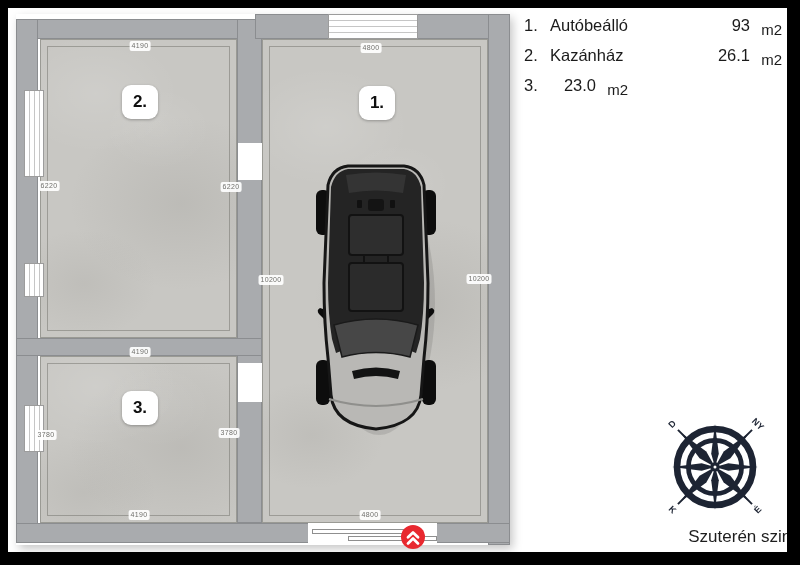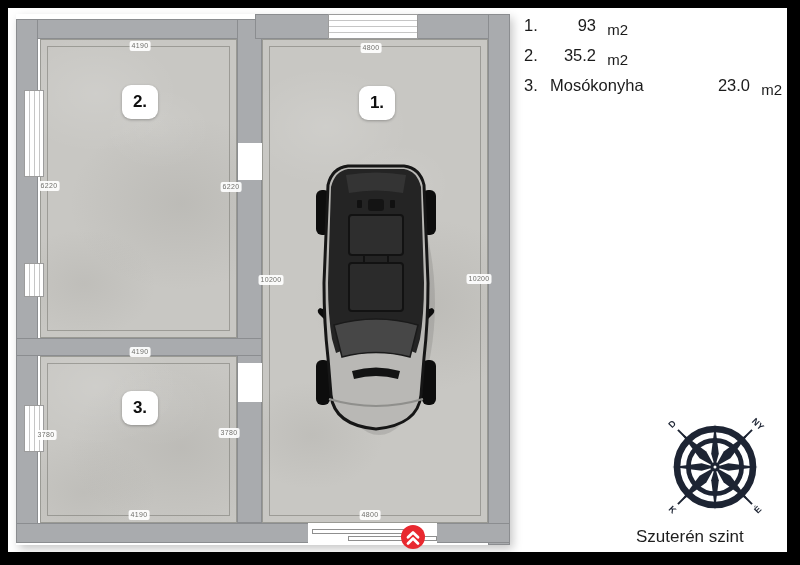--- a/index.html
+++ b/index.html
@@ -31,21 +31,21 @@
   .car{position:absolute;left:316px;top:163px;z-index:4}
   .arrow{position:absolute;left:401px;top:525px;width:24px;height:24px;border-radius:50%;
        background:#e8282f;z-index:7;display:flex;align-items:center;justify-content:center}
   .legend{position:absolute;left:524px;top:16px;width:258px;z-index:10}
   .leg-row{display:flex;align-items:flex-start;margin-bottom:8px;font-size:16.5px;color:#1b1b1b}
   .leg-num{width:26px}
   .leg-name{flex:1}
   .leg-area{width:46px;text-align:right}
   .leg-unit{width:32px;text-align:right;font-size:15px;padding-top:5px}
   .compass{position:absolute;left:658px;top:410px;z-index:10;line-height:0}
-  .title{position:absolute;left:636px;top:527px;width:160px;text-align:left;font-size:17px;
+  .title{position:absolute;left:636px;top:527px;width:160px;text-align:right;font-size:17px;
        color:#1e1e1e;z-index:10}
 </style>
 </head>
 <body>
 
 <div class="stage">
 
   <div class="building-shadow"></div>
 
   <div class="wall" style="left:16px;top:19px;width:246px;height:20px"></div>
@@ -114,31 +114,32 @@
       <line x1="72" y1="92" x2="72" y2="100" stroke="#121212" stroke-width="2"></line>
       <path d="M18,162 Q60,150 102,162 L94,194 Q60,185 26,194 Z" fill="#474747" stroke="#1a1a1a" stroke-width="1.5"></path>
       <path d="M36,208 Q60,201 84,208 L82,216 Q60,210 38,216 Z" fill="#131313"></path>
       <path d="M13,236 Q60,250 107,236" fill="none" stroke="#8f8f8c" stroke-width="2"></path>
     </svg>
   </div>
 
   <div class="legend">
     <div class="leg-row">
       <span class="leg-num">1.</span>
+      <span class="leg-name">Autóbeálló</span>
       <span class="leg-area">93</span>
       <span class="leg-unit">m2</span>
     </div>
     <div class="leg-row">
       <span class="leg-num">2.</span>
-      <span class="leg-area">35.2</span>
+      <span class="leg-name">Kazánház</span>
+      <span class="leg-area">26.1</span>
       <span class="leg-unit">m2</span>
     </div>
     <div class="leg-row">
       <span class="leg-num">3.</span>
-      <span class="leg-name">Mosókonyha</span>
       <span class="leg-area">23.0</span>
       <span class="leg-unit">m2</span>
     </div>
   </div>
 
   <div class="compass">
     <svg width="114" height="114" viewBox="0 0 120 120">
       <line x1="21" y1="21" x2="99" y2="99" stroke="#1d2433" stroke-width="2"></line>
       <line x1="21" y1="99" x2="99" y2="21" stroke="#1d2433" stroke-width="2"></line>
       <circle cx="60" cy="60" r="40" fill="none" stroke="#1d2433" stroke-width="7"></circle>

